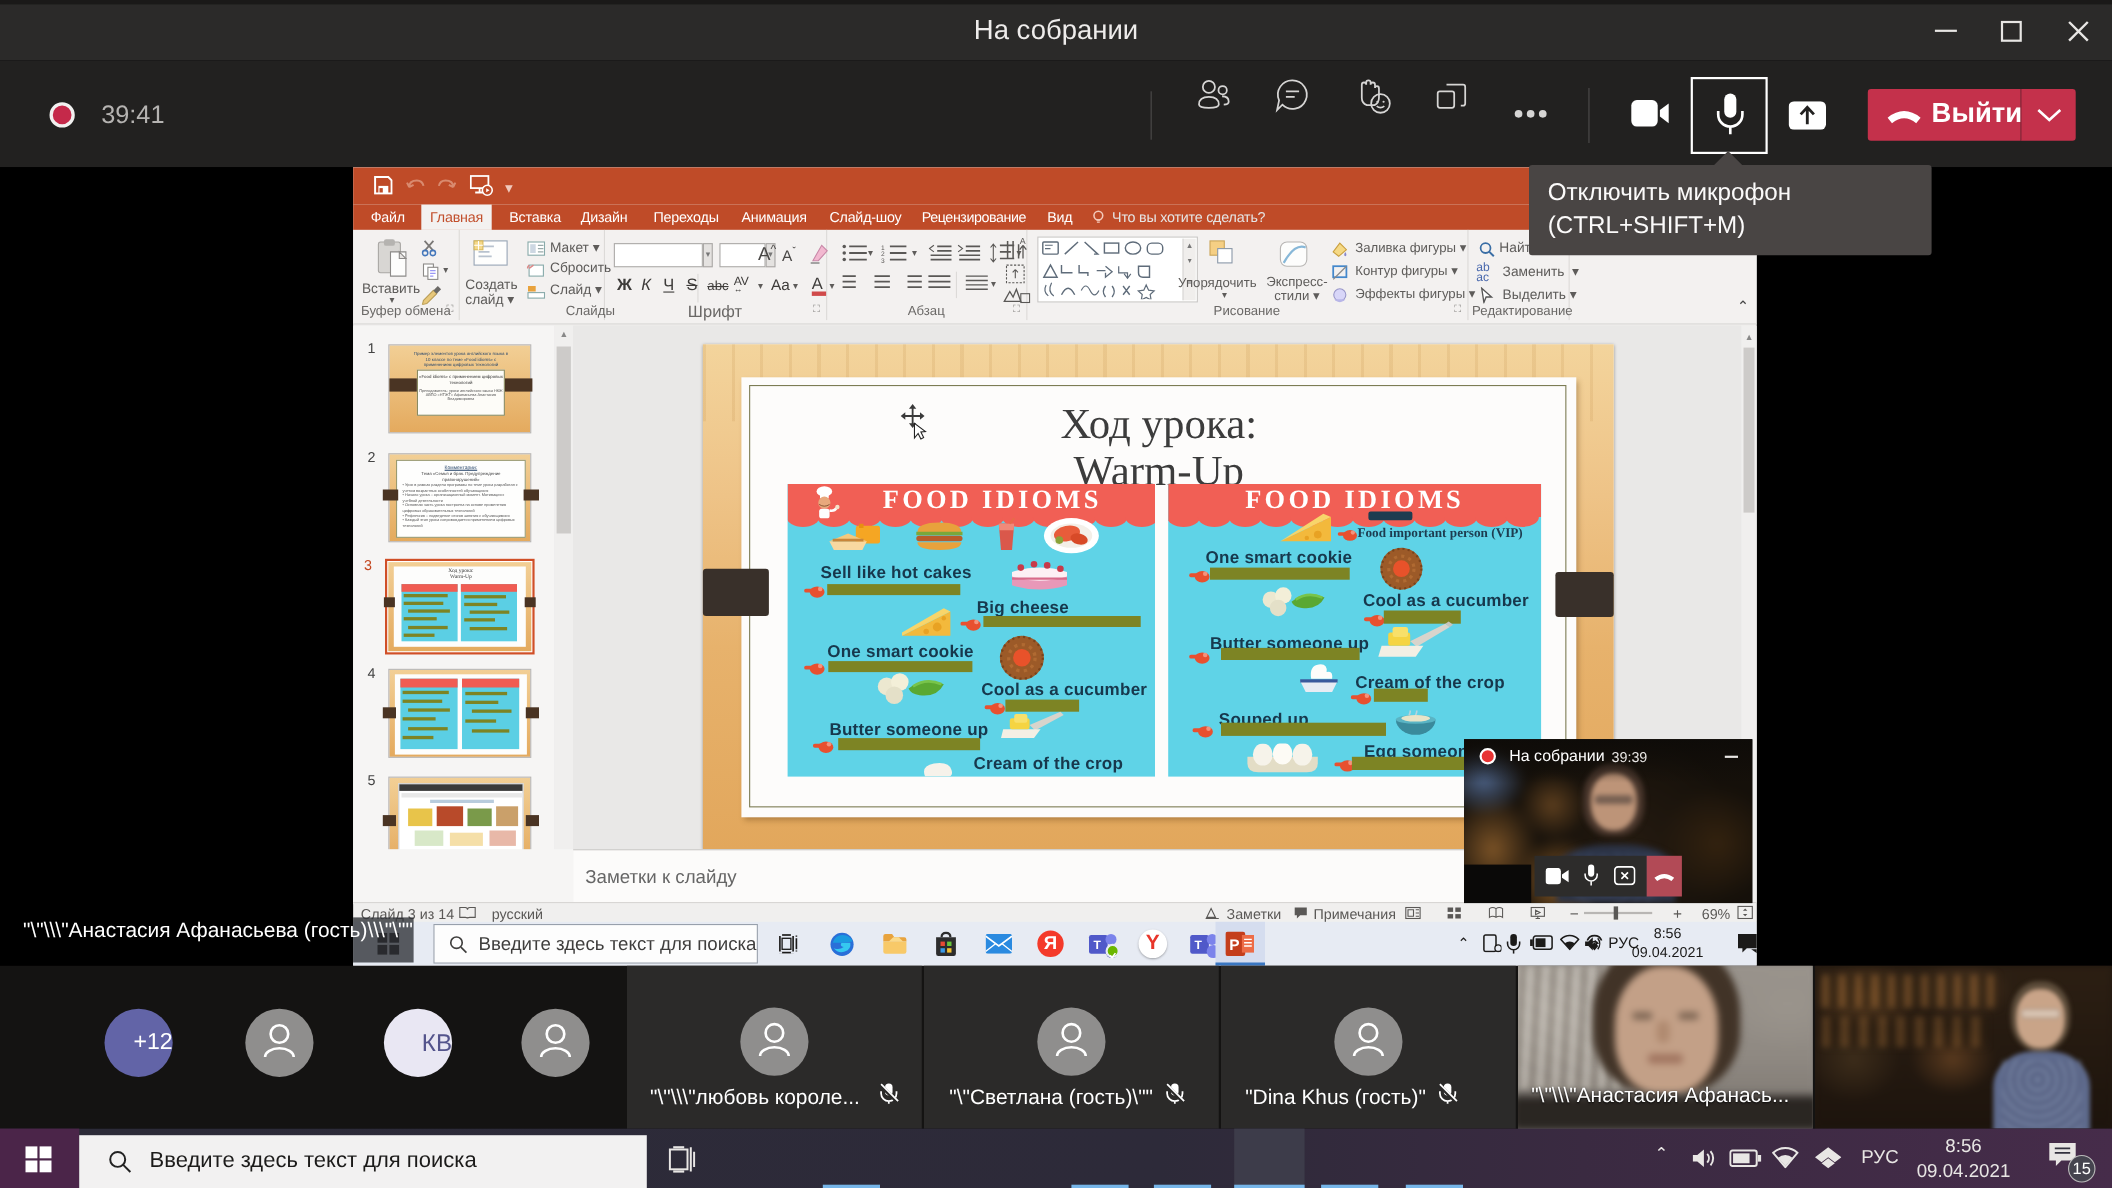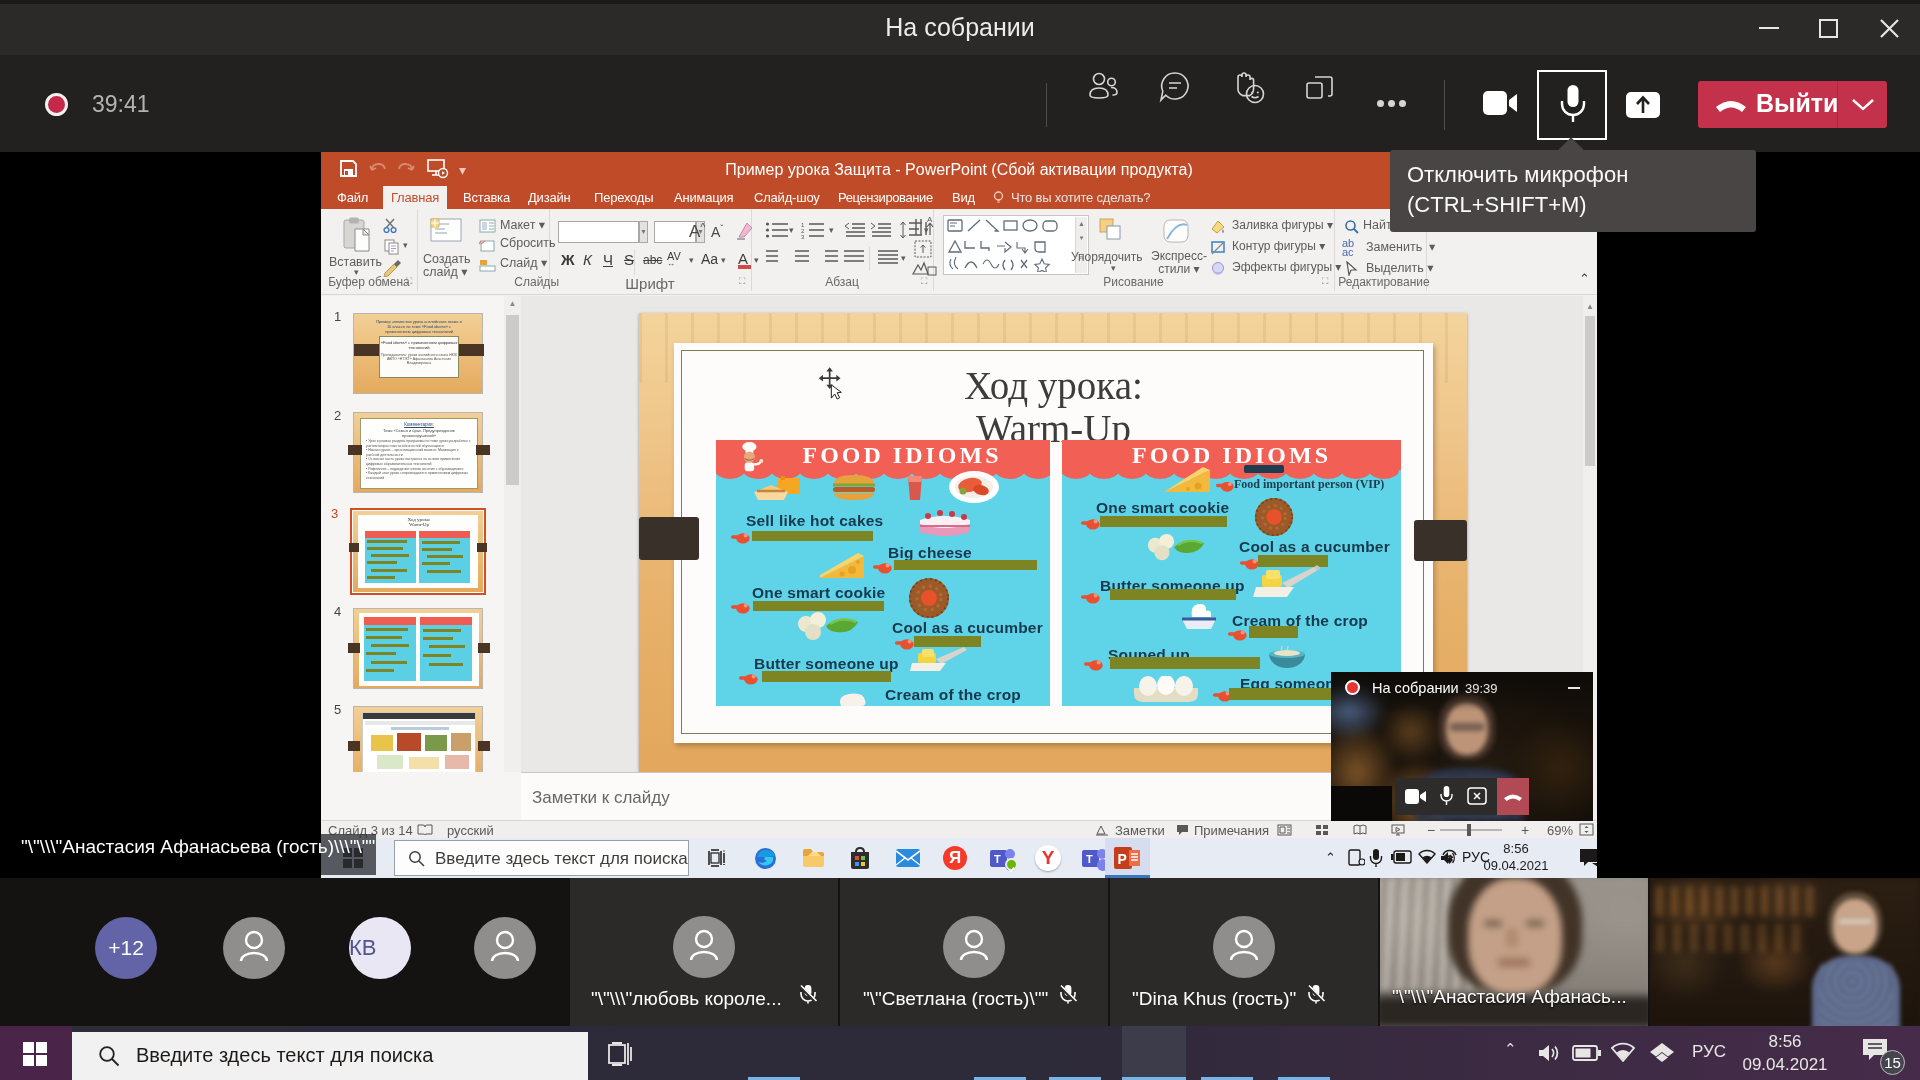--- a/index.html
+++ b/index.html
@@ -108,21 +108,20 @@
     <svg class="abs" style="left:76px;top:9px" width="18" height="16" viewBox="0 0 18 16">
         <path d="M15 9 q0-6 -7-6 q-5 0 -6 5 M15 9 l2-4 M15 9 l-4-2" stroke="#d98a6f" stroke-width="1.8" fill="none"></path>
       </svg>
     <svg class="abs" style="left:106px;top:7px" width="22" height="20" viewBox="0 0 22 20">
       <rect x="1" y="1" width="16" height="11" fill="none" stroke="#fff" stroke-width="1.6"></rect>
       <path d="M5 16 h8 M9 12 v4" stroke="#fff" stroke-width="1.6"></path>
         <circle cx="16" cy="14" r="4.5" fill="#bf4b28" stroke="#fff" stroke-width="1.4"></circle>
         <path d="M15 12.2 l3 1.8 l-3 1.8z" fill="#fff"></path>
     </svg>
     <div class="abs" style="left:138px;top:10px;color:#f0c9bc;font-size:14px">▾</div>
-    <div class="abs" style="left:0;top:9px;width:1276px;text-align:center;color:#fff;font-size:16px">Пример урока Защита - PowerPoint (Сбой активации продукта)</div>
   </div>
 
   <div class="abs" style="left:0;top:34px;width:1276px;height:23px;background:#bf4b28">
     <div class="abs" style="left:16px;top:0;color:#fff;font-size:13px;line-height:23px;letter-spacing:-.2px">Файл</div>
     <div class="abs" style="left:62px;top:0;width:64px;height:23px;background:#f3f1f0;color:#c24f2c;font-size:13px;text-align:center;line-height:23px;letter-spacing:-.2px">Главная</div>
     <div class="abs" style="left:142px;top:0;color:#fff;font-size:13px;line-height:23px;letter-spacing:-.2px">Вставка</div>
     <div class="abs" style="left:207px;top:0;color:#fff;font-size:13px;line-height:23px;letter-spacing:-.2px">Дизайн</div>
     <div class="abs" style="left:273px;top:0;color:#fff;font-size:13px;line-height:23px;letter-spacing:-.2px">Переходы</div>
     <div class="abs" style="left:353px;top:0;color:#fff;font-size:13px;line-height:23px;letter-spacing:-.2px">Анимация</div>
     <div class="abs" style="left:433px;top:0;color:#fff;font-size:13px;line-height:23px;letter-spacing:-.2px">Слайд-шоу</div>
@@ -952,30 +951,30 @@
     </svg>
   <div class="abs" style="left:166px;top:106px;width:32px;height:37px;background:#b24a56"></div>
   <svg class="abs" style="left:172px;top:119px" width="20" height="11" viewBox="0 0 20 11">
       <path d="M1 7 q9 -7 18 0 l-2.5 3 q-6.5 -5 -13 0z" fill="#fff"></path>
     </svg>
 </div>
 
 <div class="abs" style="left:0;top:878px;width:1920px;height:148px;background:#141312" id="strip">
 
   <div class="abs" style="left:95px;top:39px;width:62px;height:62px;border-radius:50%;background:#6264a7">
-      <div style="color:#fff;font-size:21px;text-align:center;line-height:62px">+12</div>
+      <div style="color:#fff;font-size:21px;text-align:right;line-height:62px">+12</div>
     </div>
   <div class="av" style="left:223px;top:39px">
       <svg width="32" height="38" viewBox="0 0 32 38">
         <circle cx="16" cy="11" r="8" fill="none" stroke="#fff" stroke-width="2.4"></circle>
         <path d="M3 32 a13 8 0 0 1 26 0" fill="none" stroke="#fff" stroke-width="2.4"></path>
       </svg>
     </div>
   <div class="abs" style="left:349px;top:39px;width:62px;height:62px;border-radius:50%;background:#e9e7f3">
-      <div style="color:#54548c;font-size:22px;text-align:left;line-height:62px">КВ</div>
+      <div style="color:#54548c;font-size:22px;text-align:right;line-height:62px">КВ</div>
     </div>
   <div class="av" style="left:474px;top:39px">
       <svg width="32" height="38" viewBox="0 0 32 38">
         <circle cx="16" cy="11" r="8" fill="none" stroke="#fff" stroke-width="2.4"></circle>
         <path d="M3 32 a13 8 0 0 1 26 0" fill="none" stroke="#fff" stroke-width="2.4"></path>
       </svg>
     </div>
 
   <div class="abs" style="left:570px;top:0;width:268px;height:148px;background:#2b2a29">
     <div class="av" style="left:103px;top:38px">

